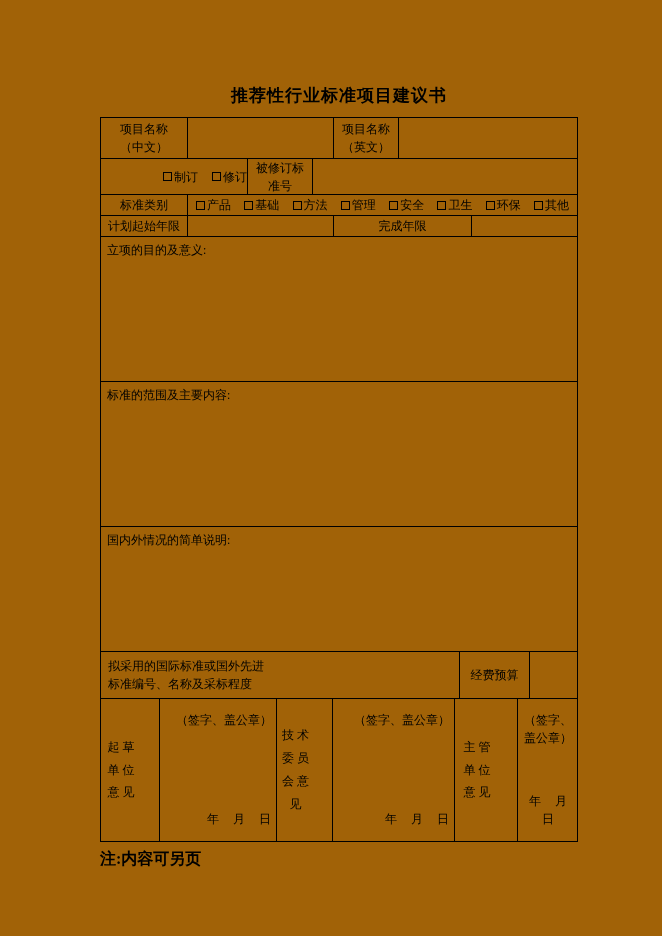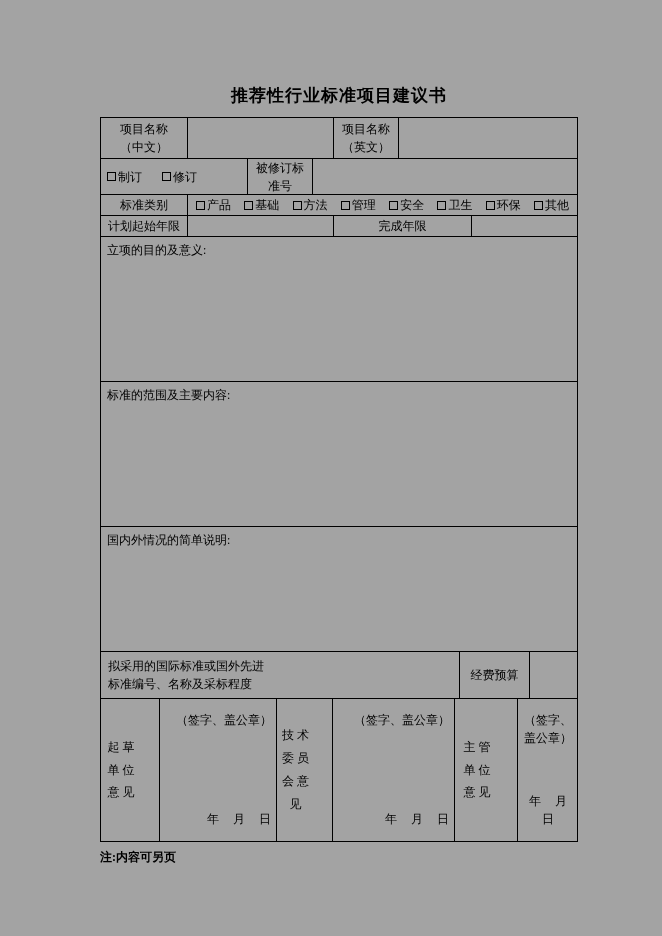--- a/index.html
+++ b/index.html
@@ -1,18 +1,18 @@
 <!DOCTYPE html>
 <html><head>
 <meta charset="utf-8">
 <style>
   * { margin:0; padding:0; box-sizing:border-box; }
   html,body { background:#ffffff; }
   .page {
-    width:662px; height:936px; background:#a3a3a3; color:#000;
+    width:662px; height:936px; background:#a16207; color:#000;
     font-family:"Liberation Serif","DejaVu Serif",serif;
     position:relative; overflow:hidden;
   }
   .sheet { margin:0 84px 0 100px; width:478px; }
   .title {
     padding-top:84px; text-align:center;
     font-size:17px; font-weight:700; letter-spacing:1px;
   }
   .form-table { margin-top:10px; border:1px solid #000; }
   .row { display:flex; }
@@ -32,33 +32,33 @@
   .s1{width:40px;flex:none}.s2{width:117px;flex:none}.s3{width:38px;flex:none}
   .s4{width:122px;flex:none}.s5{width:45px;flex:none}.s6{flex:1}
   .single{flex:1}
   
   .pre { white-space:pre-line; text-align:center; }
   .prel { white-space:pre-line; text-align:left; }
   .vlab { line-height:1.9; }
   .left-lab { justify-content:flex-start; padding-left:7px; }
   .tl { align-items:flex-start; justify-content:flex-start; padding:4px 6px; }
   
-  .opts { justify-content:flex-start; padding-left:6px; gap:20px; }
+  .opts { justify-content:flex-end; padding-left:6px; gap:14px; }
   .opts8 { flex:1; justify-content:space-between; padding:0 8px; }
   .chk { display:inline-flex; align-items:center; white-space:nowrap; }
   .box { width:9px; height:9px; border:1px solid #000; margin-right:2px; flex:none; }
   
   .sign {
     flex-direction:column; align-items:flex-end; justify-content:space-between;
     padding:12px 4px 13px 6px;
     margin-left:18px;
   }
   .sign-top { text-align:left; }
   .sign-date { text-align:center; letter-spacing:1px; }
-  .footnote { margin-top:7px; font-size:12px; font-weight:700; }
+  .footnote { margin-top:7px; font-size:16px; font-weight:700; }
 </style>
 </head>
 <body>
 
 <div class="page">
   <div class="sheet">
 
     <h1 class="title">推荐性行业标准项目建议书</h1>
 
     <div class="form-table">

